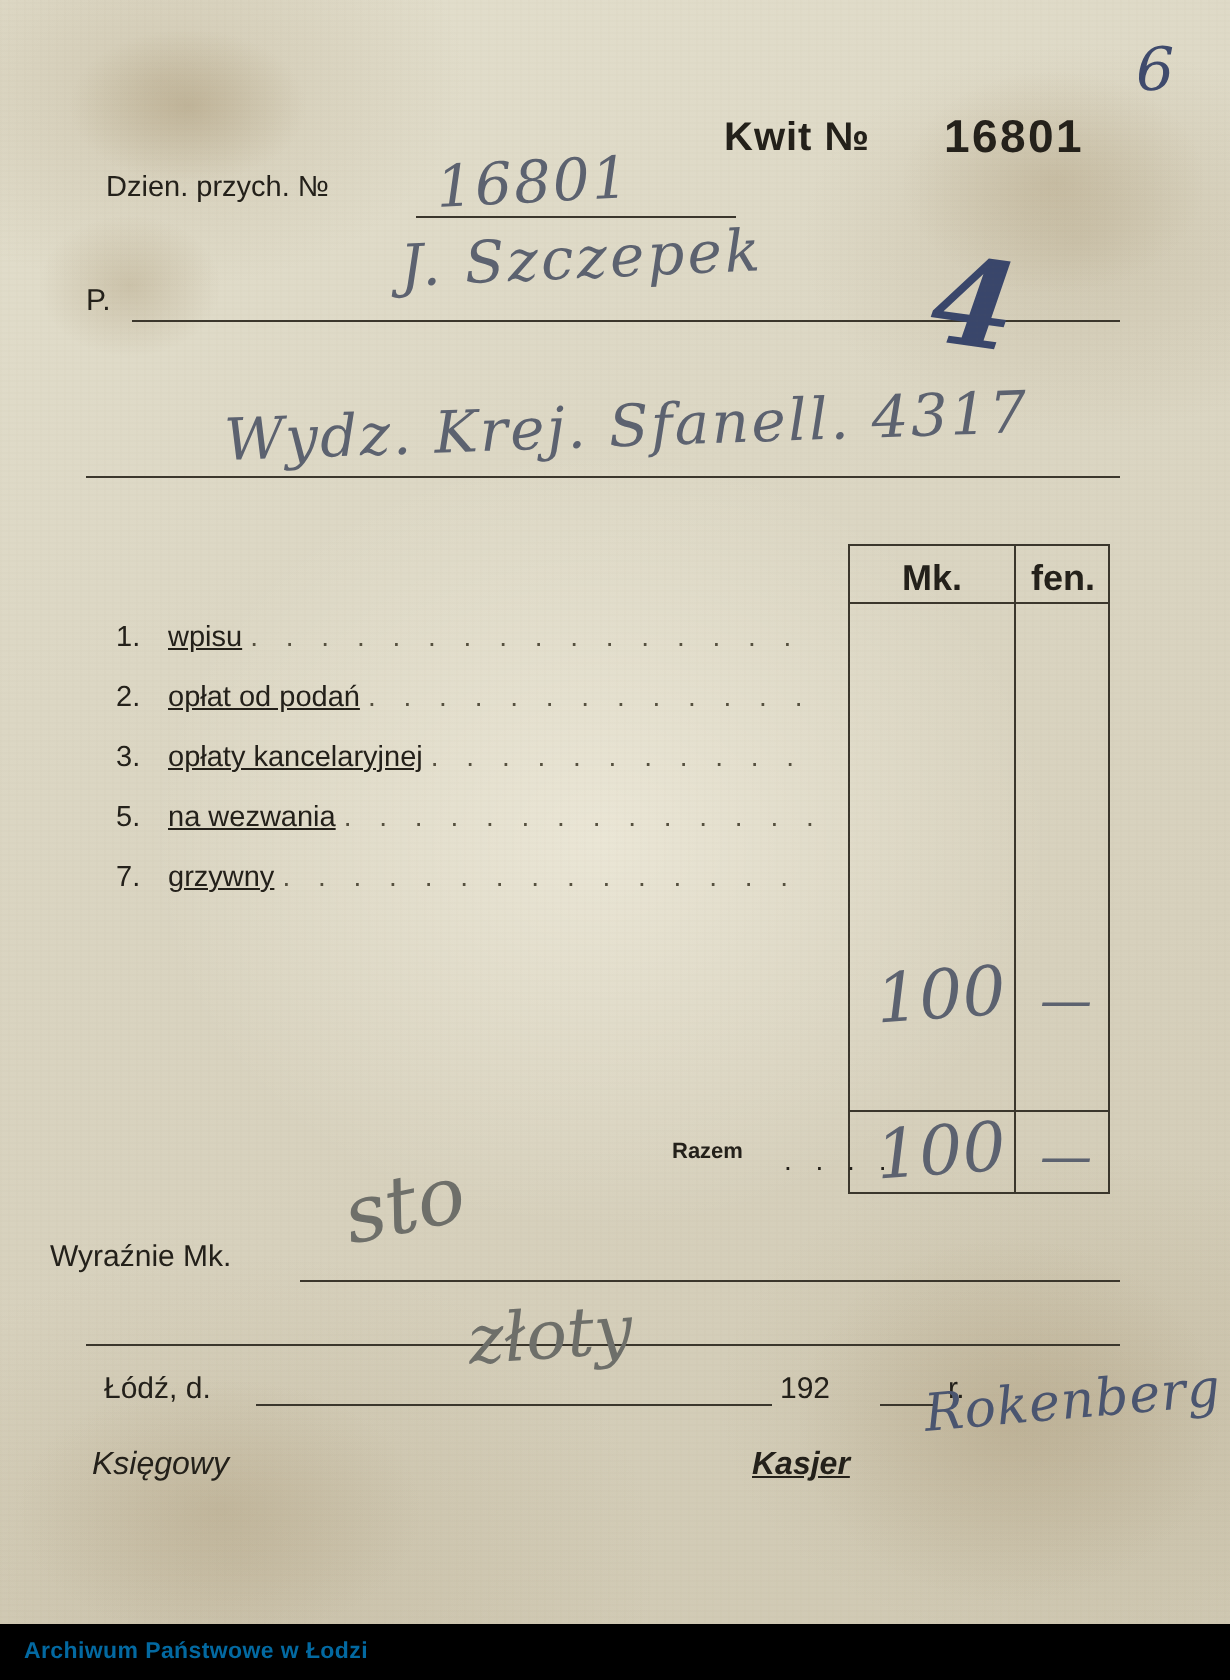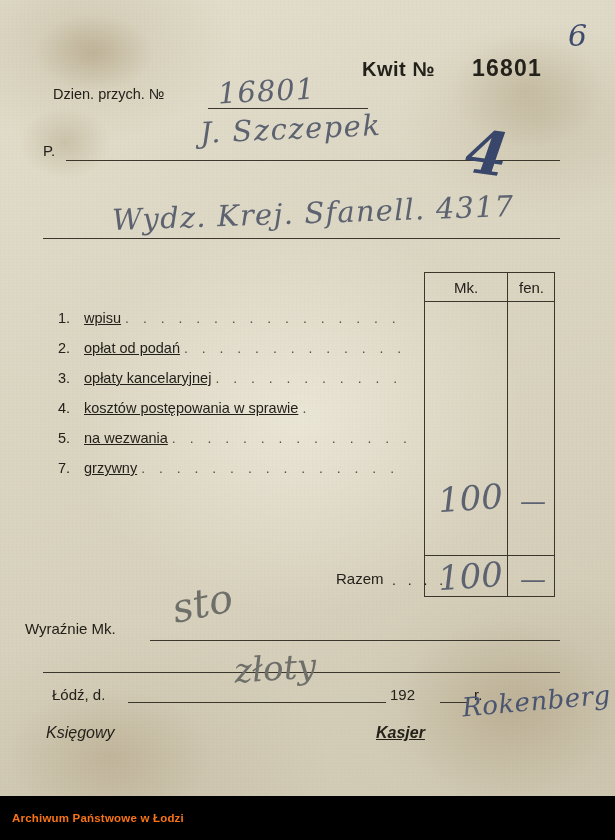--- a/index.html
+++ b/index.html
@@ -150,22 +150,22 @@
   }
   #amount-table .hl-foot {
     position: absolute;
     left: 0; right: 0;
     bottom: 40px;
     border-top: 1.4px solid #3a362c;
   }
   .th {
     position: absolute;
     top: 6px;
-    font-size: 15px;
-    font-weight: normal;
+    font-size: 18px;
+    font-weight: bold;
     text-align: center;
   }
   .th.mk { left: 0; width: 82px; }
   .th.fen { left: 83px; width: 47px; }
 
   
   .hand {
     font-family: "DejaVu Serif", serif;
     color: #5c6270;
     font-style: italic;
@@ -276,22 +276,22 @@
   .fee-label { display: inline; text-decoration: underline; }
   .fee-dots {
     color: #55503f;
     letter-spacing: 5px;
     font-size: 14px;
   }
   .razem {
     position: absolute;
     left: 336px;
     top: 570px;
-    font-size: 15px;
-    font-weight: normal;
+    font-size: 11px;
+    font-weight: bold;
   }
   .razem-dots {
     position: absolute;
     left: 392px;
     top: 572px;
     font-size: 14px;
     letter-spacing: 4px;
   }
 
   
@@ -365,23 +365,23 @@
     font-style: italic;
     text-decoration: underline;
   }
 
   
   #footer-bar {
     position: absolute;
     left: 0;
     bottom: 0;
     width: 615px;
-    height: 44px;
+    height: 28px;
     background: #000000;
-    color: #f97316;
+    color: #0369a1;
     display: flex;
     align-items: center;
   }
   #footer-bar .credit {
     margin-left: 12px;
     font-size: 11.5px;
     font-weight: bold;
     letter-spacing: 0.2px;
   }
 </style>
@@ -426,24 +426,20 @@
       </div>
       <div class="fee-row">
         <span class="fee-num">2.</span><span class="fee-label">opłat od podań</span>
         <span class="fee-dots">. . . . . . . . . . . . . . . . .</span>
       </div>
       <div class="fee-row">
         <span class="fee-num">3.</span><span class="fee-label">opłaty kancelaryjnej</span>
         <span class="fee-dots">. . . . . . . . . . . .</span>
       </div>
       <div class="fee-row">
-        <span class="fee-num">4.</span><span class="fee-label">kosztów postępowania w sprawie</span>
-        <span class="fee-dots">.</span>
-      </div>
-      <div class="fee-row">
         <span class="fee-num">5.</span><span class="fee-label">na wezwania</span>
         <span class="fee-dots">. . . . . . . . . . . . . . . . . .</span>
       </div>
       <div class="fee-row">
         <span class="fee-num">7.</span><span class="fee-label">grzywny</span>
         <span class="fee-dots">. . . . . . . . . . . . . . . . . . . .</span>
       </div>
     </div>
 
     <div class="razem">Razem</div>

